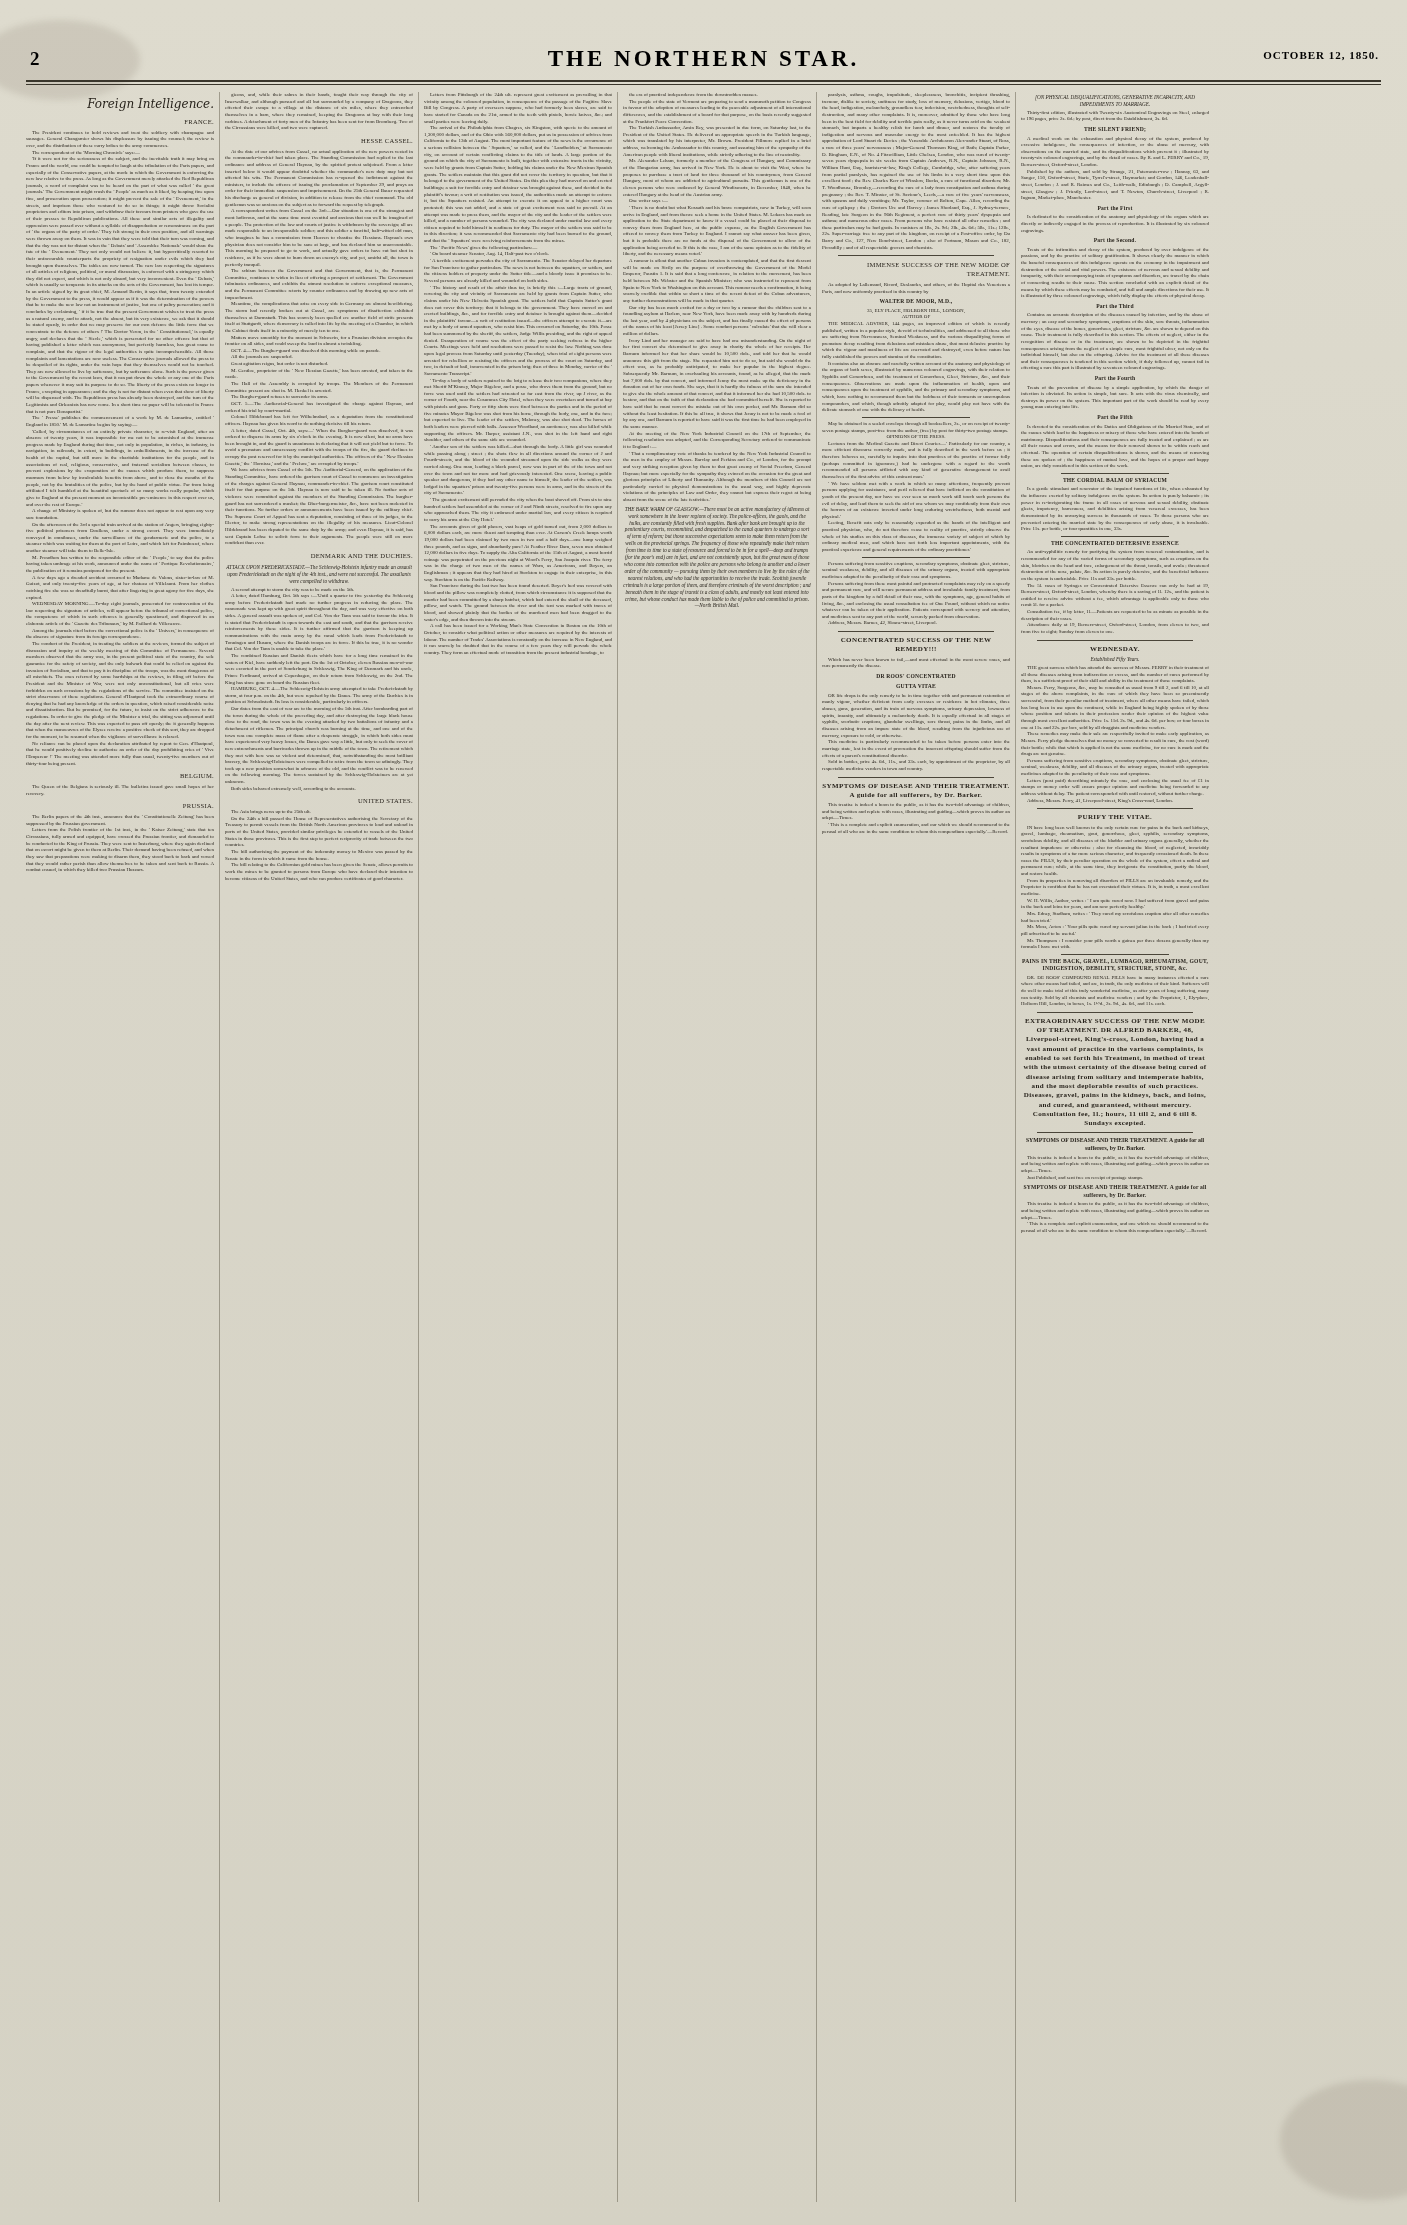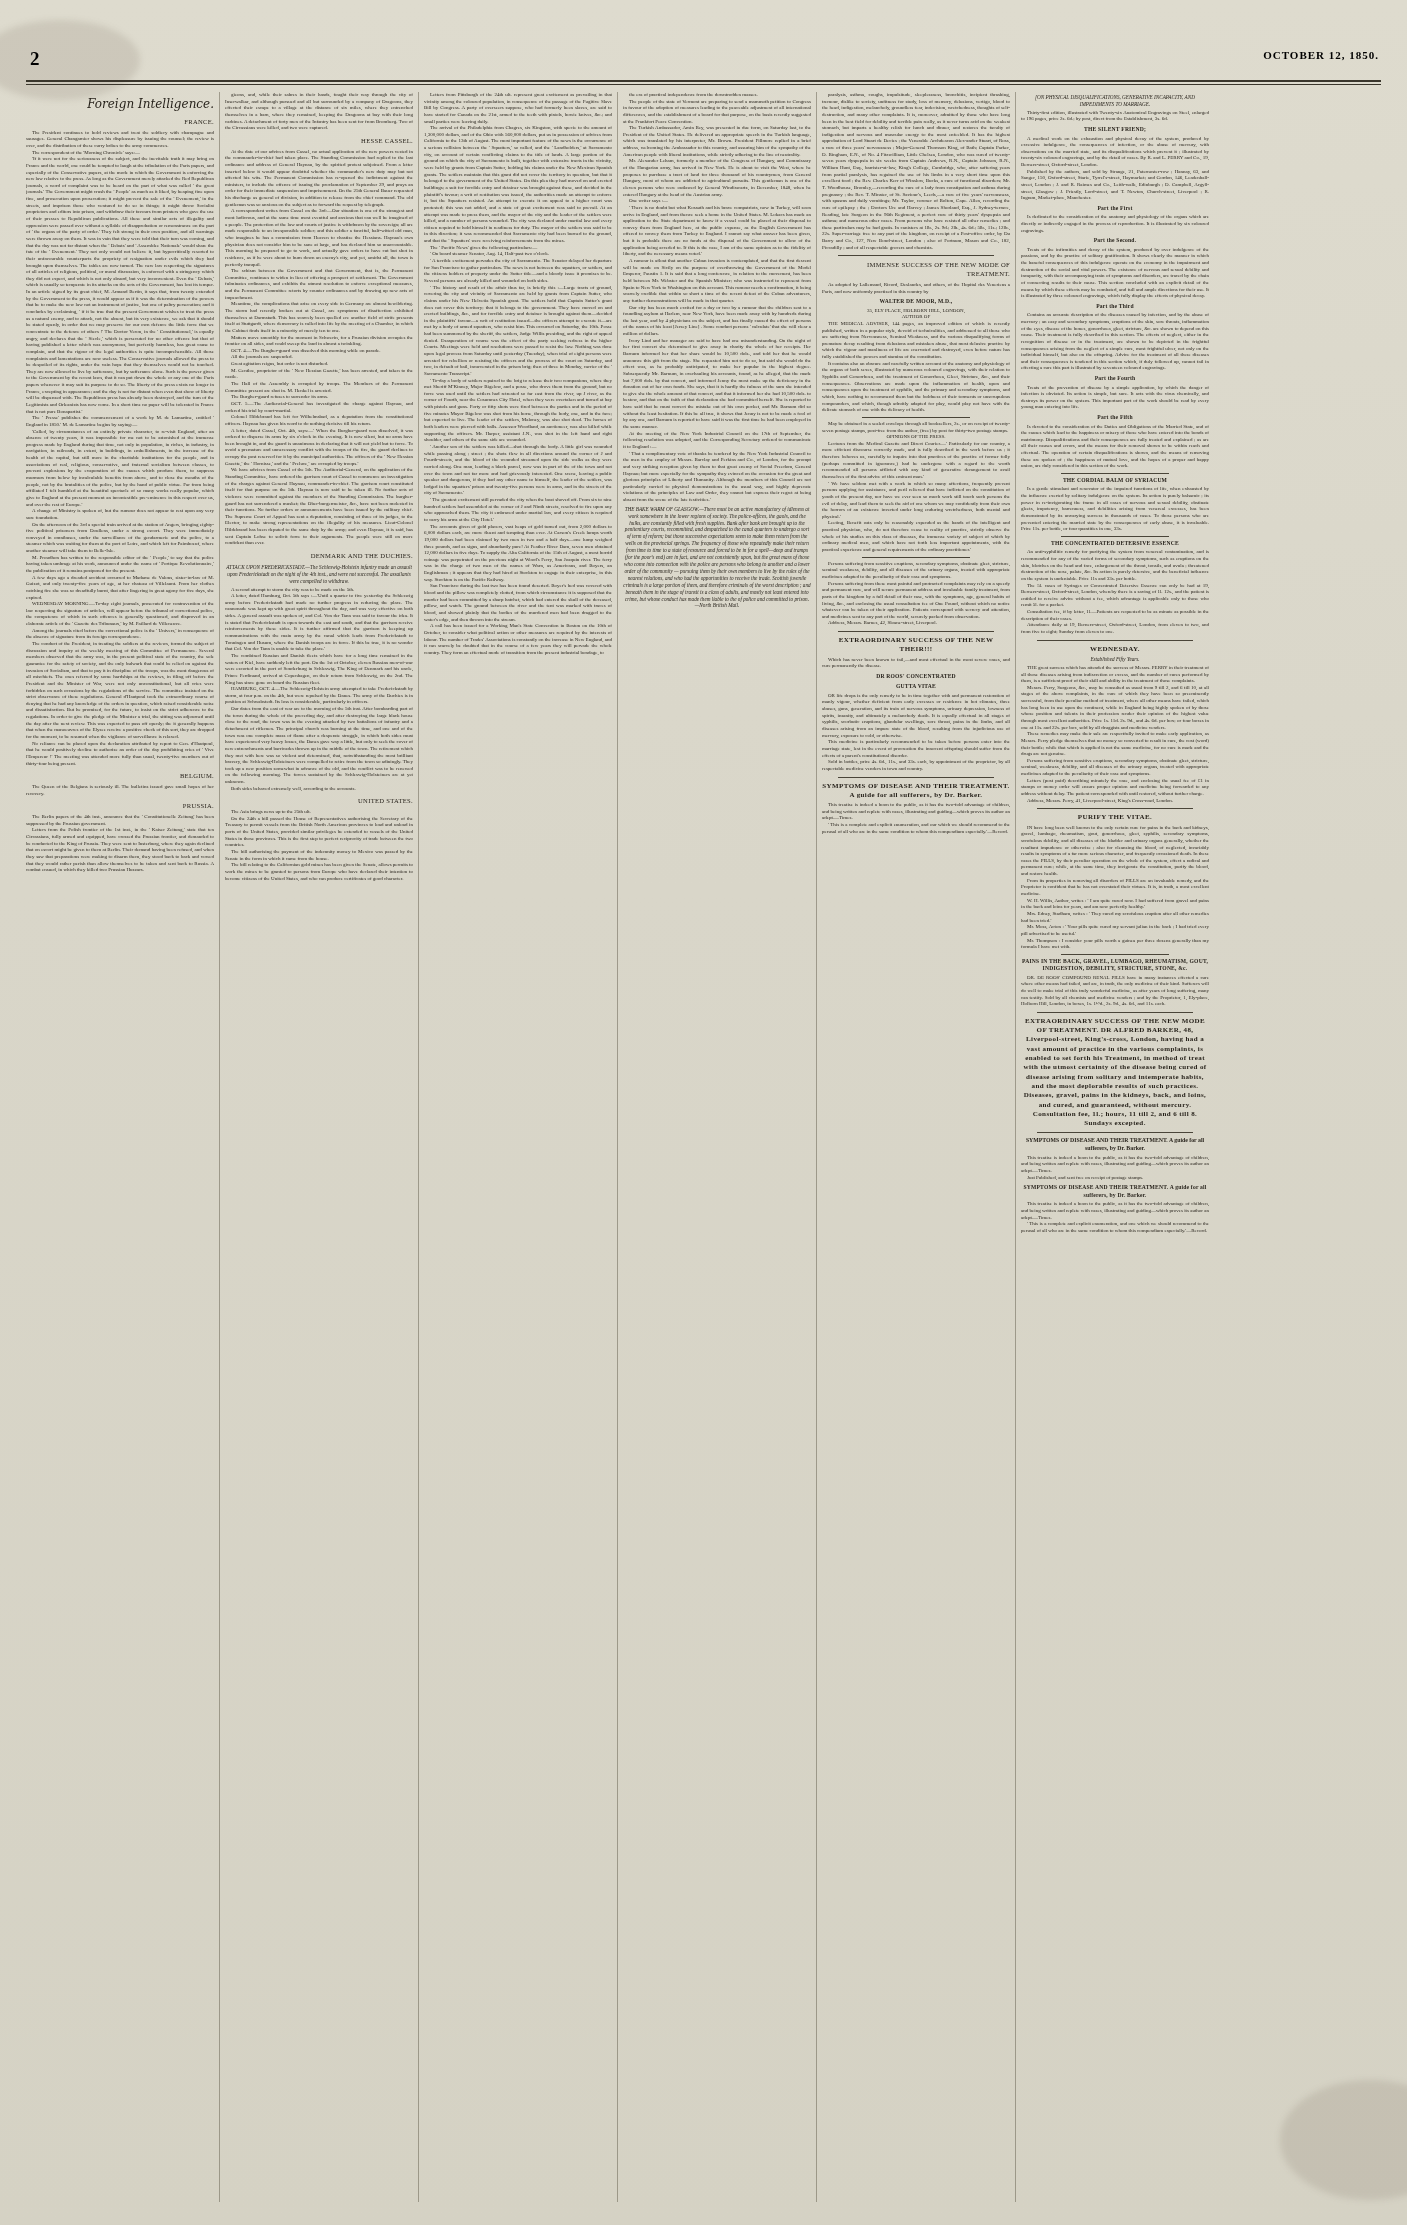--- a/index.html
+++ b/index.html
@@ -56,20 +56,21 @@
 <body>
 
 <div class="page">
   <div class="sheet"></div>
 
   <div class="blot" style="left:-20px;top:20px;width:160px;height:80px;"></div>
   <div class="blot" style="left:1280px;top:2080px;width:180px;height:120px;"></div>
 
   <div class="masthead">
     <div class="mh-left">2</div>
+    <div class="mh-title">THE NORTHERN STAR.</div>
     <div class="mh-right">OCTOBER 12, 1850.</div>
   </div>
   <div class="rule"></div>
   <div class="rule2"></div>
 
   <div class="cols" id="columns">
       <div class="col">
         <div class="chead script">Foreign Intelligence.</div>
         <div class="chead">FRANCE.</div>
         <p>The President continues to hold reviews and treat the soldiery with champagne and sausages. General Changarnier shows his displeasure by issuing the counsel; the review is over, and the distribution of these curry bribes to the army commences.</p>
@@ -169,21 +170,21 @@
         <p>May be obtained in a sealed envelope through all booksellers, 2s., or on receipt of twenty-seven postage stamps, post-free from the author, (free) by post for thirty-two postage stamps.</p>
         <div class="center">OPINIONS OF THE PRESS.</div>
         <p>Lectures from the Medical Gazette and Direct Courier.—' Particularly for our country, a more efficient discourse correctly made, and is fully described in the work before us ; it therefore behoves us, carefully to inquire into that practices of the practice of former folly (perhaps committed in ignorance,) had he undergone with a regard to the worth recommended all persons afflicted with any kind of generative derangement to avail themselves of the first advice of this eminent man.'</p>
         <p>' We have seldom met with a work in which so many affections, frequently prevent persons applying for assistance, and peril relieved that have inflicted on the constitution of youth of the present day, nor have we ever seen so much work still touch such persons the evil of delay, and lead them to seek the aid of one whom we may confidently from their own the horrors of an existence inverted under long enduring wretchedness, both mental and physical.'</p>
         <p>Leeting, Benefit oats only be reasonably expended as the hands of the intelligent and practical physician, who, do not therefore cease to reality of practice, strictly observe the whole of his studies on this class of diseases, the immense variety of subject of which by ordinary medical men, and which have not forth less important appointments, with the practical experience and general requirements of the ordinary practitioner.'</p>
         <hr class="hr-t">
         <p>Persons suffering from sensitive eruptions, secondary symptoms, obstinate gleet, stricture, seminal weakness, debility, and all diseases of the urinary organs, treated with appropriate medicines adapted to the peculiarity of their case and symptoms.</p>
         <p>Persons suffering from these most painful and protracted complaints may rely on a speedy and permanent cure, and will secure permanent address and invaluable family treatment, from parts of the kingdom by a full detail of their case, with the symptoms, age, general habits of living, &amp;c., and enclosing the usual consultation fee of One Pound, without which no notice whatever can be taken of their application. Patients correspond with secrecy and attention, and medicines sent to any part of the world, securely packed from observation.</p>
         <p>Address, Messrs. Barnes, 42, Sloane-street, Liverpool.</p>
         <hr class="hr-s">
-        <div class="adhead">EXTRAORDINARY SUCCESS OF THE NEW THEIR!!!</div>
+        <div class="adhead">CONCENTRATED SUCCESS OF THE NEW REMEDY!!!</div>
         <p>Which has never been known to fail,—and most effectual in the most severe cases, and cure permanently the disease.</p>
         <div class="sub">DR ROOS' CONCENTRATED</div>
         <div class="sub">GUTTA VITAE</div>
         <p>OR life drops is the only remedy to be in time together with and permanent restoration of manly vigour, whether deficient from early excesses or residence in hot climates, three abuses, guns, generation, and its train of nervous symptoms, urinary depression, lowness of spirits, insanity, and ultimately a melancholy death. It is equally effectual in all stages of syphilis, scorbutic eruptions, glandular swellings, sore throat, pains in the limbs, and all diseases arising from an impure state of the blood, resulting from the injudicious use of mercury, exposure to cold, or otherwise.</p>
         <p>This medicine is particularly recommended to be taken before persons enter into the marriage state, lest in the event of procreation the innocent offspring should suffer from the effects of a parent's constitutional disorder.</p>
         <p>Sold in bottles, price 4s. 6d., 11s., and 33s. each, by appointment of the proprietor, by all respectable medicine venders in town and country.</p>
         <hr class="hr-s">
         <div class="adhead">SYMPTOMS OF DISEASE AND THEIR TREATMENT. A guide for all sufferers, by Dr. Barker.</div>
         <p>This treatise is indeed a boon to the public, as it has the two-fold advantage of children, and being written and replete with cases, illustrating and guiding—which proves its author an adept.—Times.</p>
         <p>' This is a complete and explicit enumeration, and our which we should recommend to the perusal of all who are in the same condition to whom this compendium especially.'—Record.</p>

